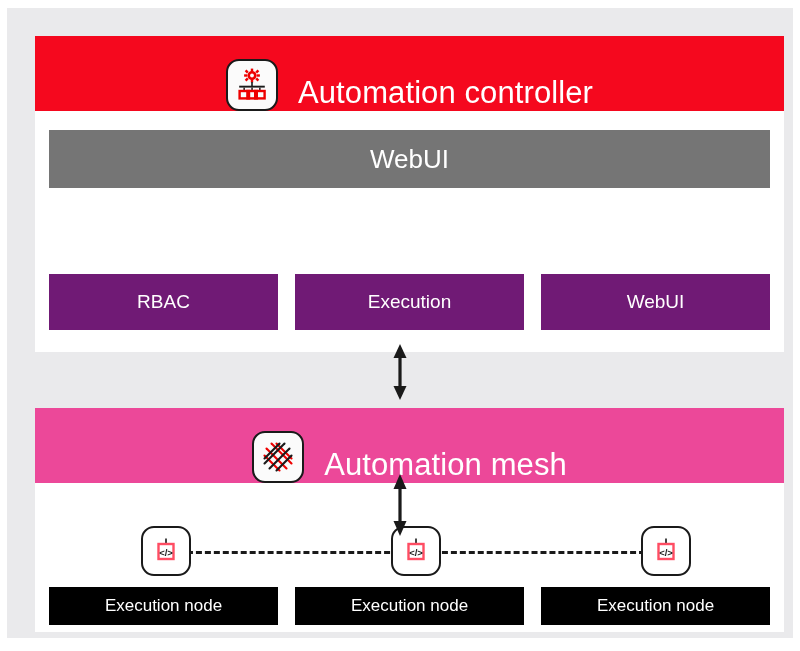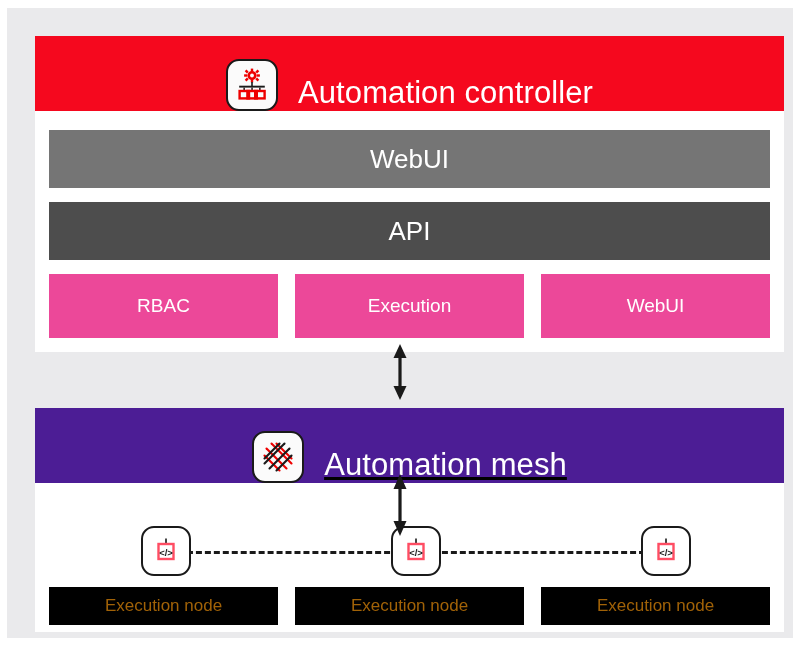--- a/index.html
+++ b/index.html
@@ -50,21 +50,21 @@
     left: 0;
     top: 0;
     width: 100%;
     height: 75px;
     display: flex;
     align-items: flex-end;
     justify-content: center;
     box-sizing: border-box;
   }
   #controller-title-bar { background: #f5081e; }
-  #mesh-title-bar       { background: #4c1d95; text-decoration: underline; }
+  #mesh-title-bar       { background: #ec4899; }
 
   .title-text {
     color: #ffffff;
     font-size: 31px;
     font-weight: 400;
     letter-spacing: 0.1px;
     margin-left: 20px;
     white-space: nowrap;
   }
 
@@ -103,22 +103,22 @@
     position: absolute;
     left: 14px;
     top: 238px;
     width: 721px;
     height: 58px;
     display: flex;
     justify-content: space-between;
   }
   .feature-box {
     width: 229px;
-    height: 64px;
-    background: #ec4899;
+    height: 56px;
+    background: #701a75;
     color: #ffffff;
     display: flex;
     align-items: center;
     justify-content: center;
     font-size: 19px;
     box-sizing: border-box;
   }
 
   
   .mesh-body {
@@ -164,21 +164,21 @@
     top: 104px;
     width: 721px;
     height: 38px;
     display: flex;
     justify-content: space-between;
   }
   .exec-box {
     width: 229px;
     height: 38px;
     background: #000000;
-    color: #a16207;
+    color: #ffffff;
     display: flex;
     align-items: center;
     justify-content: center;
     font-size: 17px;
     box-sizing: border-box;
   }
 
   
   .arrow {
     position: absolute;
@@ -222,23 +222,20 @@
           <rect x="21.2" y="24.0" width="9.4" height="7.4" fill="none" stroke="#ee0000" stroke-width="2.4"></rect>
         </svg>
       </div>
       <span class="title-text">Automation controller</span>
     </div>
 
     <div class="bar" id="bar-webui">
       <span>WebUI</span>
     </div>
 
-    <div class="bar" id="bar-api">
-      <span>API</span>
-    </div>
 
     <div class="feature-row">
       <div class="feature-box">
         <span>RBAC</span>
       </div>
       <div class="feature-box">
         <span>Execution</span>
       </div>
       <div class="feature-box">
         <span>WebUI</span>

